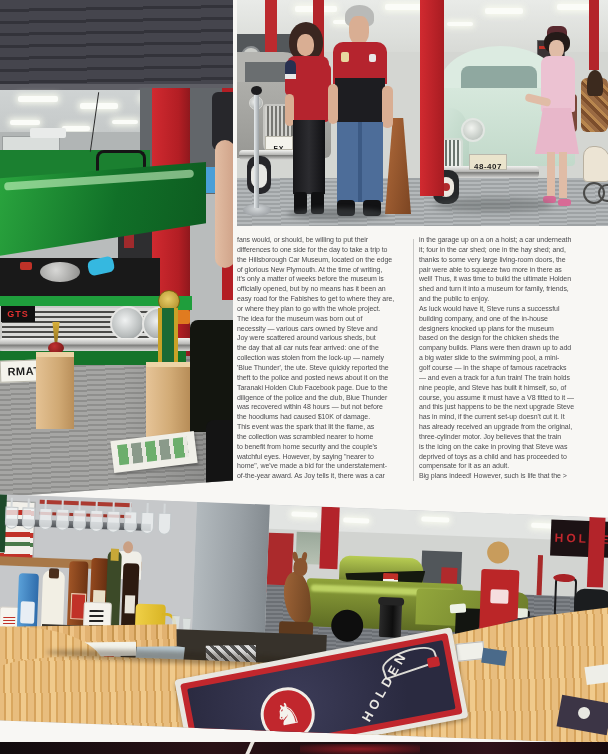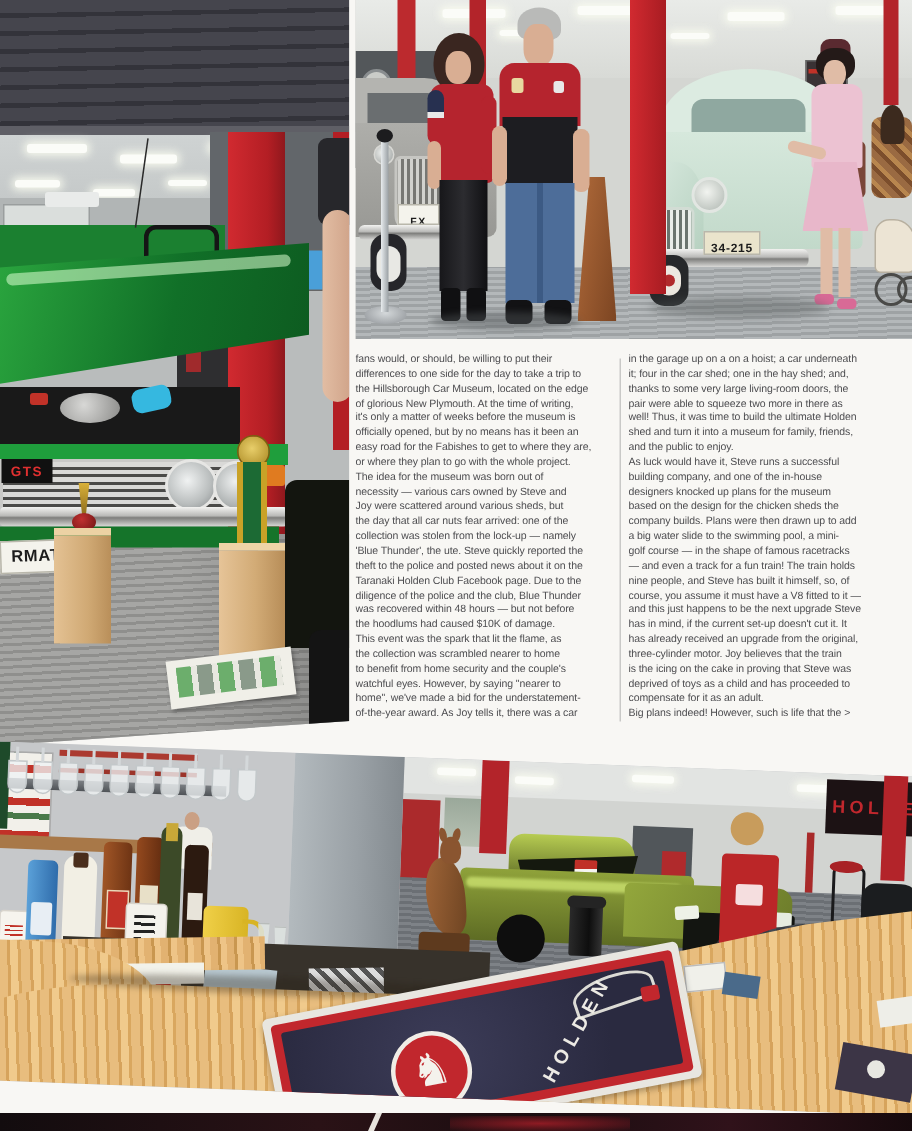--- a/index.html
+++ b/index.html
@@ -143,21 +143,21 @@
 
     <div class="a" style="left:203px;top:46px;width:120px;height:48px;background:#dcebe1;border-radius:50% 50% 0 0/80% 80% 0 0;"></div>
     <div class="a" style="left:224px;top:66px;width:76px;height:26px;background:#8fa8a0;border-radius:8px 8px 0 0;"></div>
     <div class="a" style="left:188px;top:88px;width:150px;height:78px;background:linear-gradient(180deg,#d6e8dc,#c2d9ca);border-radius:10px 14px 4px 4px;"></div>
     <div class="a" style="left:318px;top:94px;width:22px;height:38px;background:#7a4638;border-radius:4px;"></div>
     <div class="a" style="left:186px;top:108px;width:46px;height:68px;background:linear-gradient(120deg,#dcece2,#b4cfbe);border-radius:40% 40% 20% 20%;"></div>
     <div class="a" style="left:188px;top:138px;width:34px;height:38px;background:repeating-linear-gradient(90deg,#e9ede9 0 2px,#6a746e 2px 4px);border:2px solid #d2dcd4;border-radius:4px 4px 12px 12px;"></div>
     <div class="a" style="left:224px;top:118px;width:20px;height:20px;border-radius:50%;background:radial-gradient(circle at 42% 40%,#f2f4f0,#aeb6b0);border:2px solid #e2e6e2;"></div>
     <div class="a chrome" style="left:184px;top:166px;width:118px;height:12px;border-radius:4px;"></div>
     <div class="a plate" style="left:232px;top:154px;width:36px;height:14px;background:#eae4cc;">
-      <span style="font-size:8px;line-height:13px;letter-spacing:.5px;">34-215</span>
+      <span style="font-size:8px;line-height:13px;letter-spacing:.5px;">48-407</span>
     </div>
     <div class="a" style="left:196px;top:170px;width:26px;height:34px;background:#26282a;border-radius:10px;"></div>
     <div class="a" style="left:201px;top:177px;width:16px;height:20px;background:#ece8e0;border-radius:8px;"></div>
     <div class="a" style="left:205px;top:183px;width:8px;height:8px;background:#b02a2c;border-radius:50%;"></div>
 
     <div class="a" style="left:183px;top:0;width:24px;height:196px;background:linear-gradient(90deg,#d12a30,#a81c22);"></div>
 
     <div class="a" style="left:52px;top:22px;width:34px;height:40px;background:#3a2620;border-radius:50% 50% 46% 46%;"></div>
     <div class="a" style="left:60px;top:34px;width:17px;height:22px;background:#d9ae93;border-radius:45%;"></div>
     <div class="a" style="left:50px;top:56px;width:42px;height:66px;background:#b5242e;border-radius:8px 8px 4px 4px;"></div>

